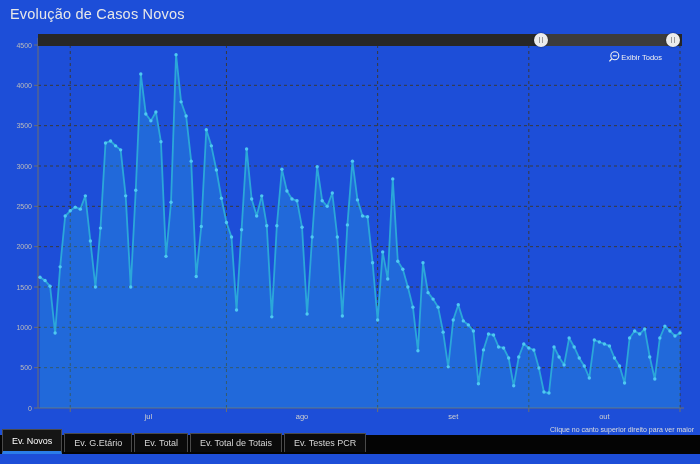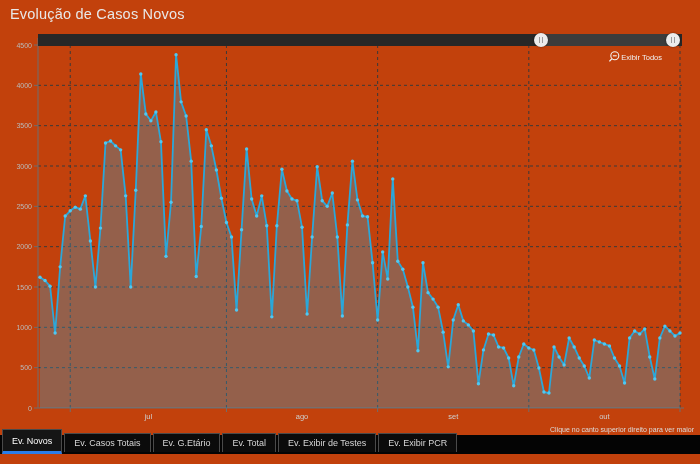--- a/index.html
+++ b/index.html
@@ -1,18 +1,18 @@
 <!DOCTYPE html>
 <html style="--accent: #2b7de9;"><head>
 <meta charset="utf-8">
 <style>
   html,body{margin:0;padding:0;background:#101010;}
   .stage{
     position:relative;width:700px;height:464px;overflow:hidden;
-    background:#c2410c;font-family:"Liberation Sans",sans-serif;text-align:center;
+    background:#1d4ed8;font-family:"Liberation Sans",sans-serif;text-align:center;
     -webkit-font-smoothing:antialiased;
   }
   
   .panel-title{
     position:absolute;left:10px;top:6px;font-size:14.5px;color:#e8e8e8;
     letter-spacing:.2px;
   }
   
   .range-slider{position:absolute;left:38px;top:33px;width:644px;height:14px;z-index:3;}
   .slider-track{position:absolute;left:0;top:1px;width:100%;height:12px;background:#272727;}
@@ -256,29 +256,26 @@
       <circle cx="680.00" cy="332.98" r="1.7" fill="#4fc8f2"></circle>
     </svg>
 
   <div class="hint">Clique no canto superior direito para ver maior</div>
 
   <div class="tab-bar" id="tabbar">
       <div class="tab active">
         <span>Ev. Novos</span>
       </div>
       <div class="tab">
-        <span>Ev. Casos Totais</span>
-      </div>
-      <div class="tab">
         <span>Ev. G.Etário</span>
       </div>
       <div class="tab">
         <span>Ev. Total</span>
       </div>
       <div class="tab">
-        <span>Ev. Exibir de Testes</span>
-      </div>
-      <div class="tab">
-        <span>Ev. Exibir PCR</span>
+        <span>Ev. Total de Totais</span>
+      </div>
+      <div class="tab">
+        <span>Ev. Testes PCR</span>
       </div>
     </div>
 
 </div>
 
 </body></html>

